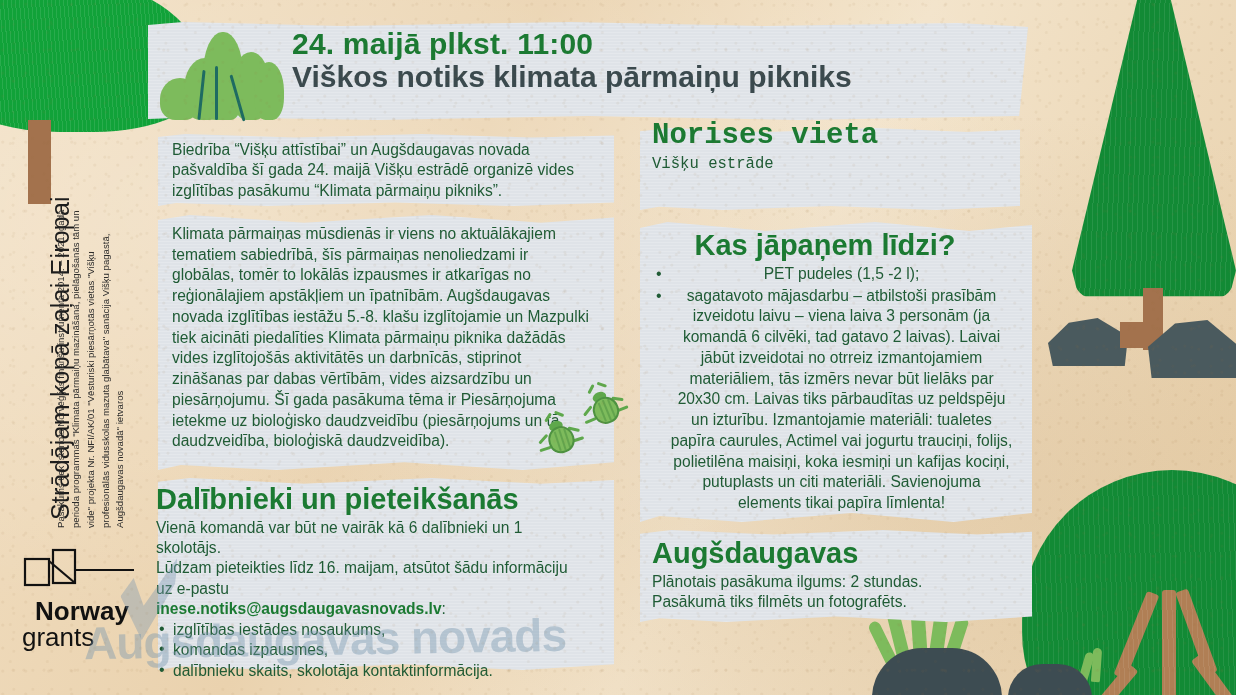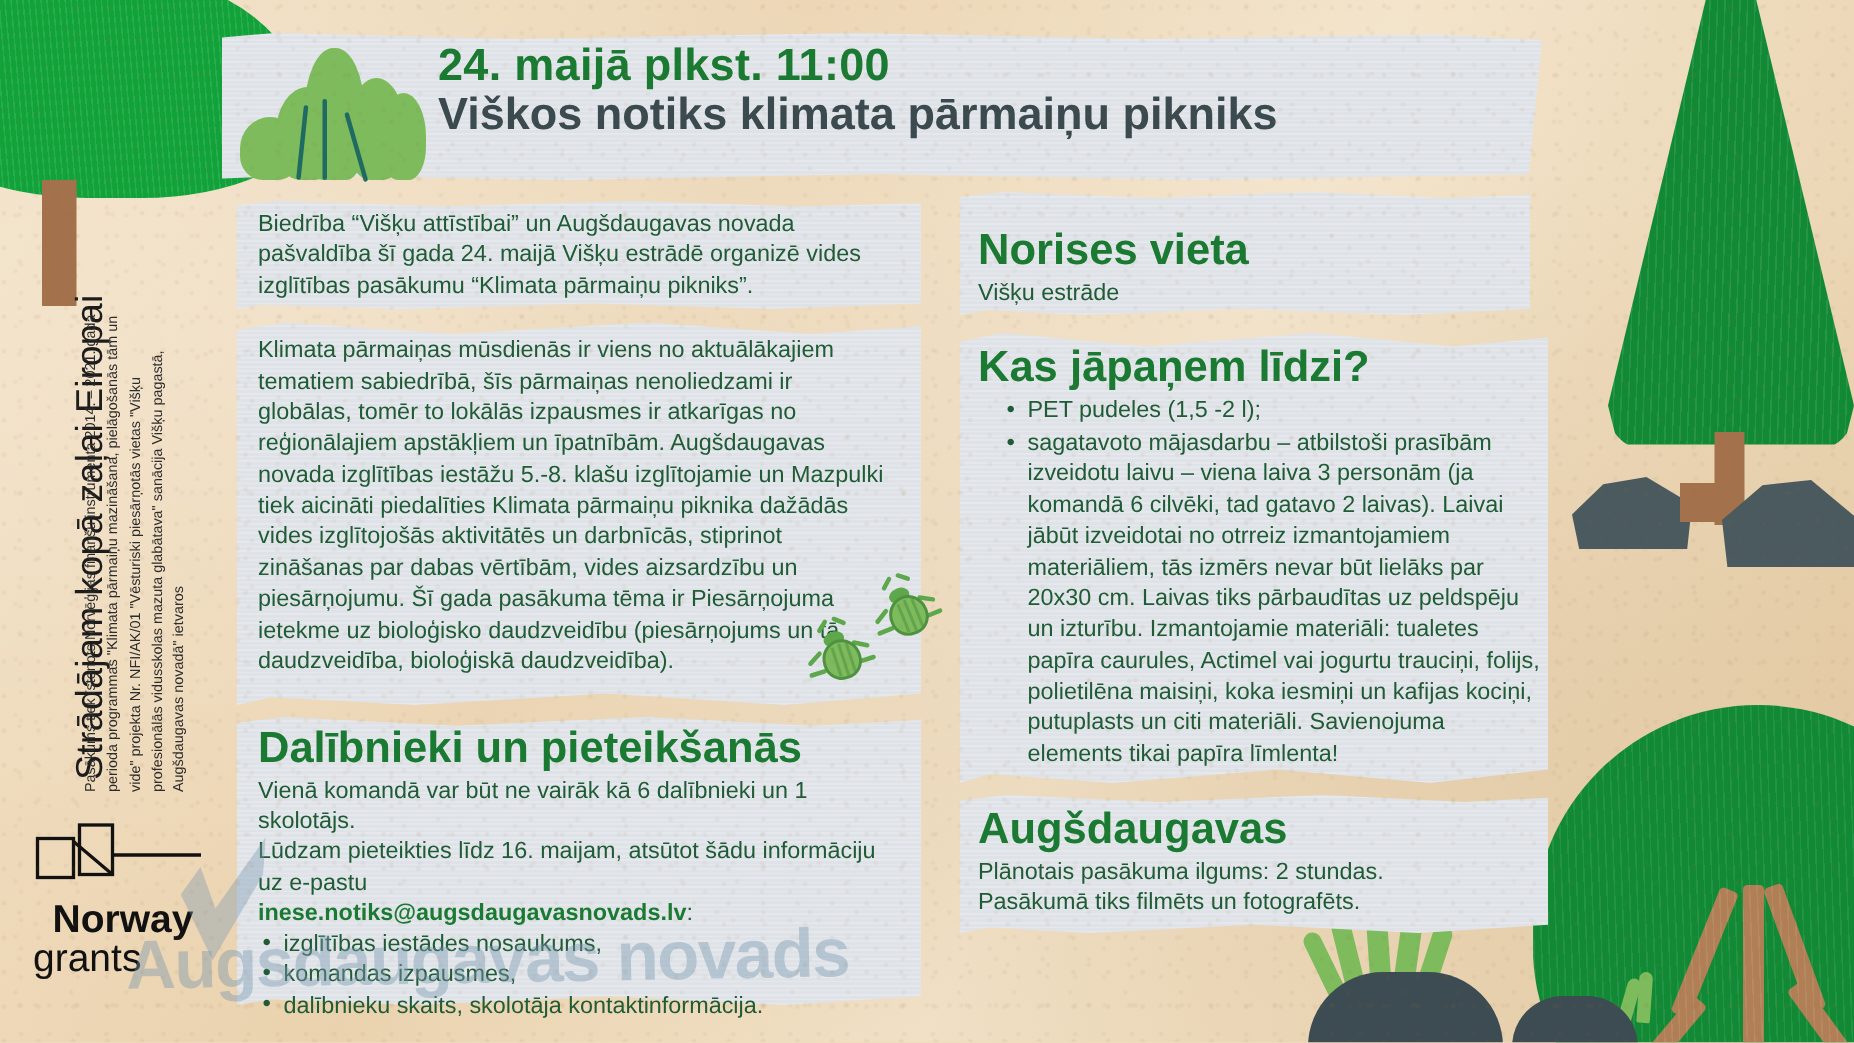--- a/index.html
+++ b/index.html
@@ -245,46 +245,46 @@
     <div class="beetle-leg" style="left:18px;top:-13px;width:10px;height:2.5px;transform:rotate(40deg);"></div>
     <div class="beetle-body" style="left:4px;top:0px;width:26px;height:27px;"></div>
     <div class="beetle-stripe" style="left:12px;top:4px;height:20px;"></div>
     <div class="beetle-stripe" style="left:17px;top:3px;height:22px;"></div>
     <div class="beetle-stripe" style="left:22px;top:4px;height:20px;"></div>
   </div>
 
   <div class="panel" style="left:158px;top:478px;width:456px;height:192px;
               clip-path:polygon(0 2%,7% 0,32% 3%,60% 0,84% 3%,100% 1%,100% 97%,80% 100%,54% 97%,26% 100%,5% 98%,0 100%);">
   </div>
-  <div style="position:absolute;left:172px;top:484px;width:430px;">
+  <div style="position:absolute;left:156px;top:484px;width:430px;">
     <div class="sec-head">Dalībnieki un pieteikšanās</div>
     <div class="body-txt">Vienā komandā var būt ne vairāk kā 6 dalībnieki un 1 skolotājs.</div>
     <div class="body-txt">Lūdzam pieteikties līdz 16. maijam, atsūtot šādu informāciju uz e-pastu</div>
     <div class="body-txt">
       <a class="mail" href="#" style="text-decoration:none;">inese.notiks@augsdaugavasnovads.lv</a><span>:</span>
     </div>
     <ul class="bul body-txt" style="margin-top:1px;">
       <li>izglītības iestādes nosaukums,</li>
       <li>komandas izpausmes,</li>
       <li>dalībnieku skaits, skolotāja kontaktinformācija.</li>
     </ul>
   </div>
 
   <div class="panel" style="left:640px;top:128px;width:380px;height:82px;
               clip-path:polygon(0 4%,8% 0,34% 5%,62% 0,86% 5%,100% 2%,100% 95%,78% 100%,50% 95%,22% 100%,5% 96%,0 100%);">
   </div>
-  <div style="position:absolute;left:652px;top:152px;width:360px;">
+  <div style="position:absolute;left:652px;top:120px;width:360px;font-family:Liberation Mono, monospace;">
     <div class="sec-head">Norises vieta</div>
     <div class="body-txt">Višķu estrāde</div>
   </div>
 
   <div class="panel" style="left:640px;top:222px;width:392px;height:300px;
               clip-path:polygon(0 2%,7% 0,32% 3%,60% 0,84% 3%,100% 1%,100% 97%,80% 100%,54% 97%,26% 100%,5% 98%,0 100%);">
   </div>
-  <div style="position:absolute;left:652px;top:230px;width:376px;">
+  <div style="position:absolute;left:637px;top:230px;width:376px;text-align:center;">
     <div class="sec-head">Kas jāpaņem līdzi?</div>
     <ul class="bul body-txt dense" style="margin-left:16px;">
       <li>PET pudeles (1,5 -2 l);</li>
       <li style="margin-top:1px;">sagatavoto mājasdarbu – atbilstoši prasībām izveidotu laivu – viena laiva 3 personām (ja komandā 6 cilvēki, tad gatavo 2 laivas). Laivai jābūt izveidotai no otrreiz izmantojamiem materiāliem, tās izmērs nevar būt lielāks par 20x30 cm. Laivas tiks pārbaudītas uz peldspēju un izturību. Izmantojamie materiāli: tualetes papīra caurules, Actimel vai jogurtu trauciņi, folijs, polietilēna maisiņi, koka iesmiņi un kafijas kociņi, putuplasts un citi materiāli. Savienojuma elements tikai papīra līmlenta!</li>
     </ul>
   </div>
 
   <div class="panel" style="left:640px;top:530px;width:392px;height:92px;
               clip-path:polygon(0 4%,8% 0,34% 5%,62% 0,86% 5%,100% 2%,100% 94%,78% 100%,50% 94%,22% 100%,5% 96%,0 100%);">
   </div>

